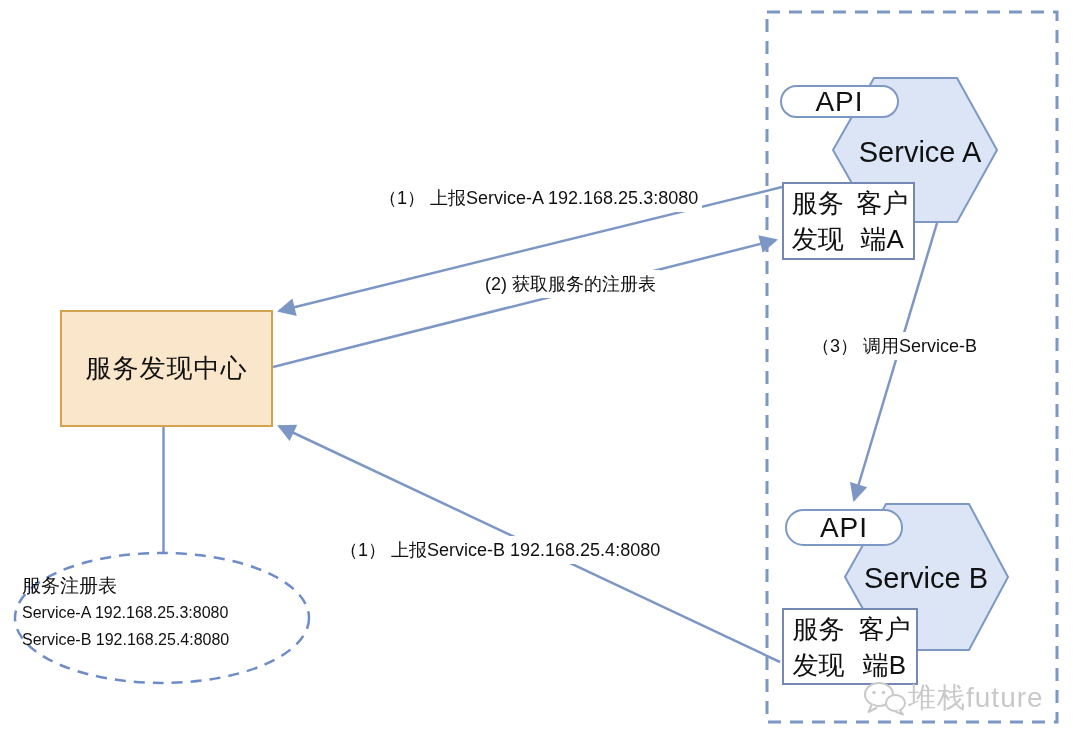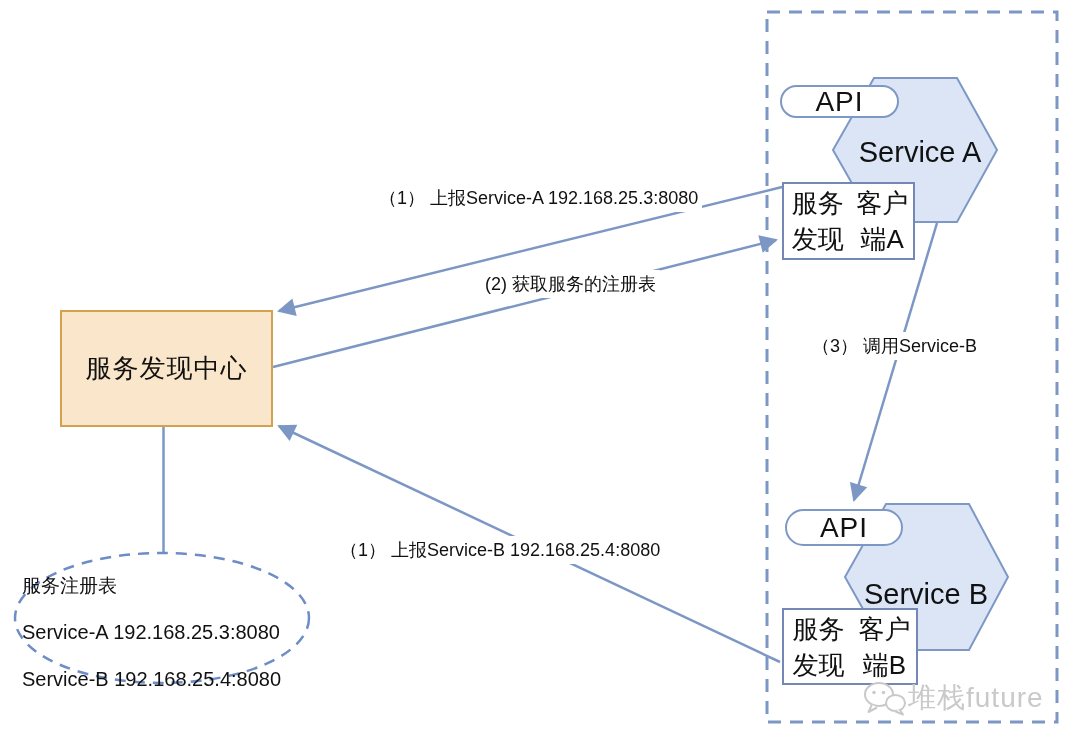--- a/index.html
+++ b/index.html
@@ -31,35 +31,35 @@
     display:flex;align-items:center;justify-content:center;
     font-size:28px;font-weight:500;letter-spacing:1px;
   }
   .pill-a{left:780px;top:85px;width:119px;height:33px;}
   .pill-b{left:785px;top:509px;width:118px;height:37px;}
 
   .svc-name{
     text-align:center;font-size:29px;white-space:nowrap;
   }
   .svc-a{left:845px;top:136px;width:150px;}
-  .svc-b{left:851px;top:562px;width:150px;margin-top:16px;}
+  .svc-b{left:851px;top:562px;width:150px;}
 
   .client-box{
     background:#fff;border:2px solid #7487b5;
     display:flex;flex-direction:row;align-items:center;justify-content:center;
     font-size:26px;line-height:36px;text-align:center;
   }
   .client-a{left:782px;top:182px;width:133px;height:78px;}
   .client-b{left:782px;top:608px;width:136px;height:77px;}
 
   .registry-text{
     left:22px;top:572px;width:294px;text-align:left;line-height:27px;
   }
   .registry-title{font-size:19px;}
-  .registry-entry{font-size:20px;white-space:nowrap;margin-top:20px;}
+  .registry-entry{font-size:16px;white-space:nowrap;}
 
   .watermark{
     left:862px;top:679px;display:flex;align-items:center;
   }
   .watermark-text{
     font-size:28px;color:#c9c9c9;letter-spacing:1px;white-space:nowrap;
     text-shadow:0 0 1px #ffffff;
   }
 </style>
 </head>

